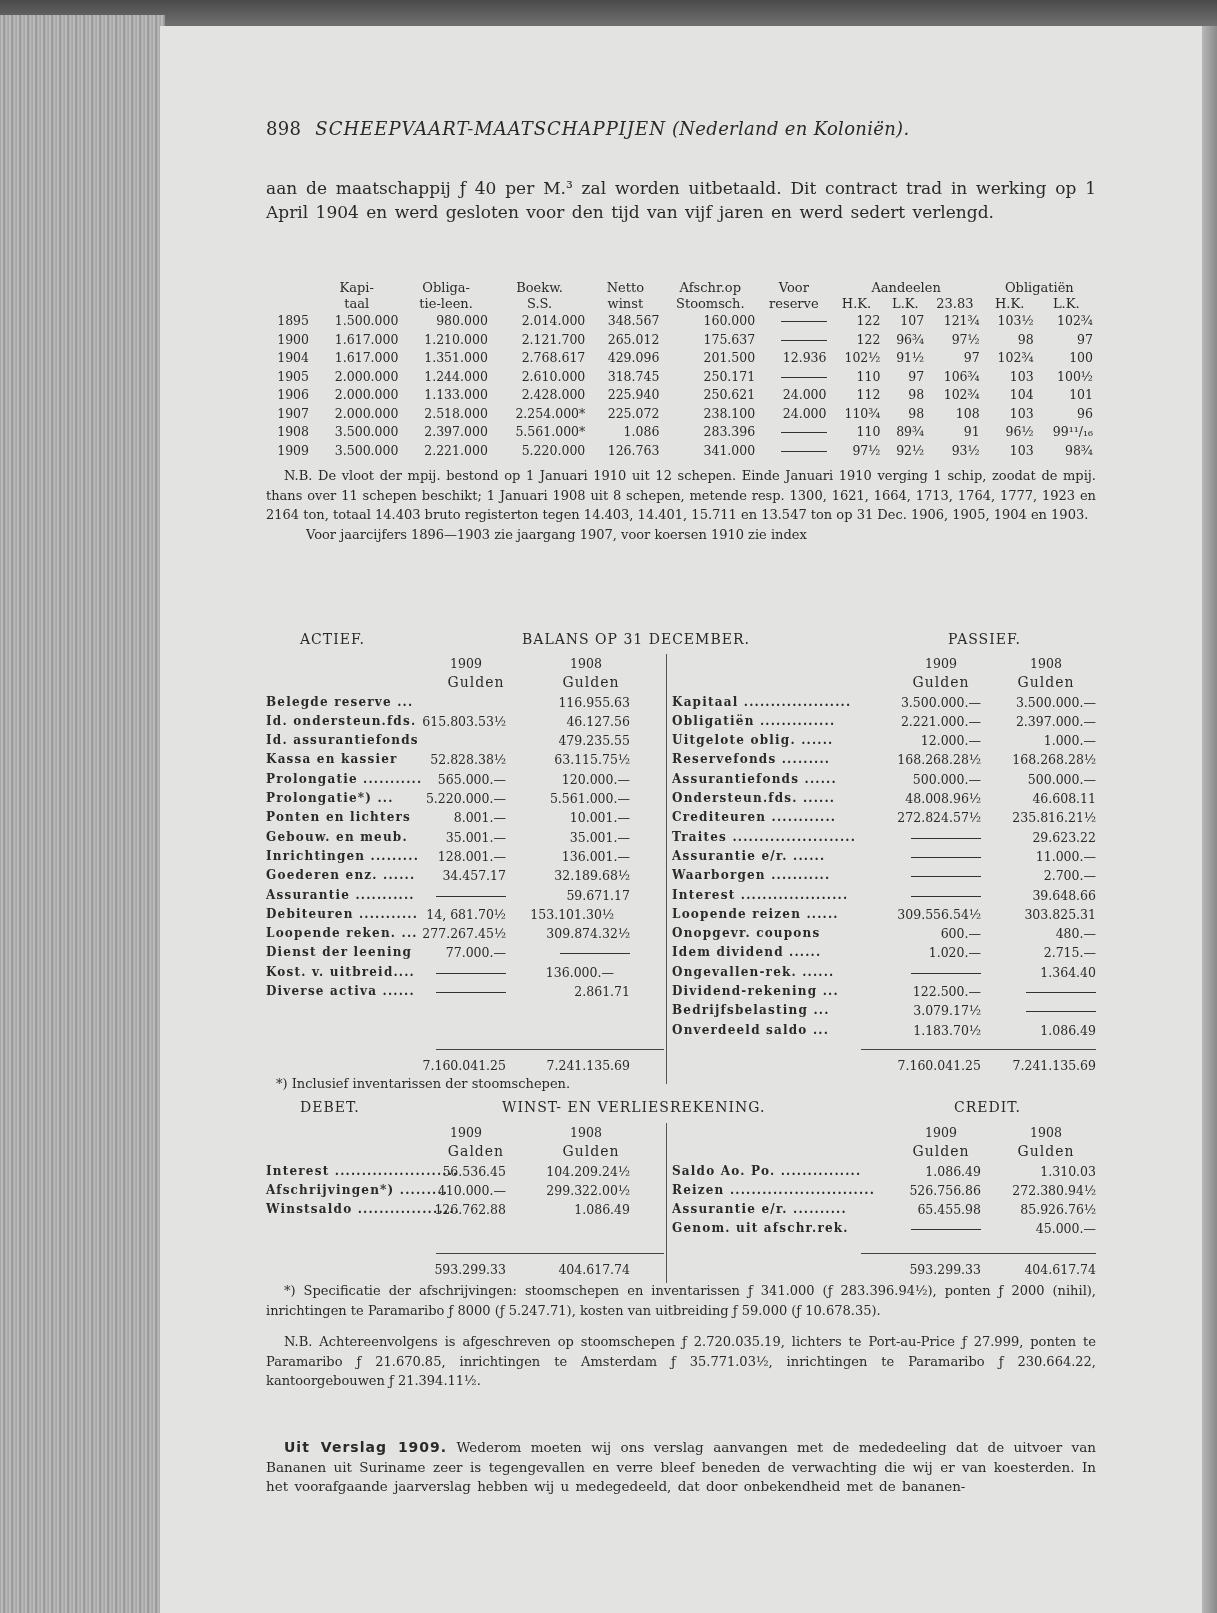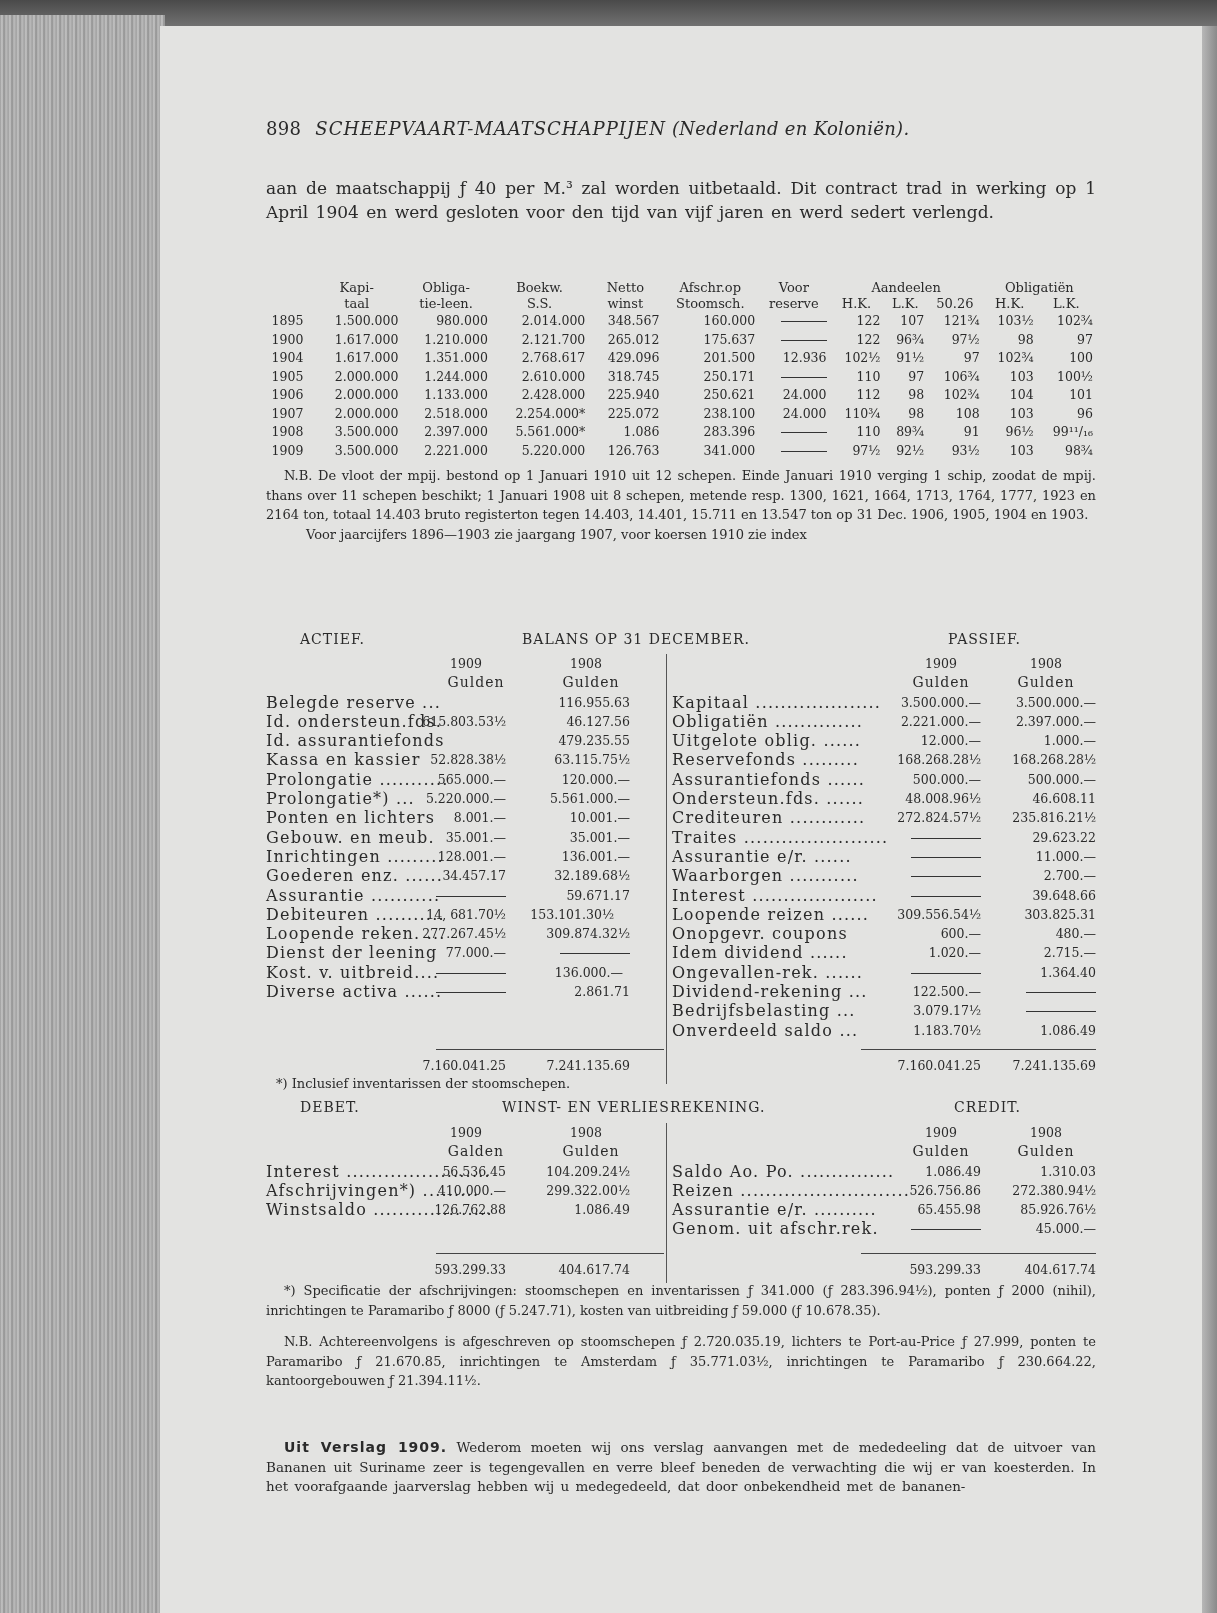--- a/index.html
+++ b/index.html
@@ -26,33 +26,33 @@
   .header .t1 { font-style:italic; letter-spacing:1px; }
   .header .t2 { font-style:italic; }
 
   .para { position:absolute; font-size:17px; line-height:24px; text-align:justify; word-spacing:2px; }
   .p1 { top:150px; left:0; width:830px; }
 
   table { border-collapse:collapse; }
   .yt { position:absolute; top:254px; left:0; width:830px; font-size:12.5px; }
   .yt td, .yt th { padding:0 3px; line-height:18.5px; white-space:nowrap; font-weight:normal; text-align:right; }
   .yt th { font-size:13px; line-height:16px; text-align:center; }
-  .yt td.yr { text-align:center; padding-left:0; }
+  .yt td.yr { text-align:right; padding-left:0; }
   .dash { display:inline-block; width:46px; border-top:1px solid #333; vertical-align:middle; }
 
   .notes { position:absolute; left:0; width:830px; font-size:13px; line-height:19.5px; text-align:justify; }
   .indent { text-indent:18px; }
 
   .sec-head { position:absolute; left:0; width:830px; font-size:14px; letter-spacing:1px; }
   .sec-head span { position:absolute; white-space:nowrap; }
 
   .bal { position:absolute; left:0; width:830px; font-size:13px; }
   .col { position:absolute; top:0; }
   .row { height:19.3px; line-height:19.3px; white-space:nowrap; position:relative; }
-  .lbl { position:absolute; left:0; letter-spacing:1.2px; font-size:16px; }
+  .lbl { position:absolute; left:0; letter-spacing:1.2px; font-size:12px;font-weight:bold; }
   .v1, .v2 { position:absolute; text-align:right; font-size:12.5px; }
   .divider { position:absolute; border-left:1px solid #555; }
   .rule { position:absolute; border-top:1px solid #444; }
   .bold-run { font-family:"DejaVu Sans", sans-serif; font-weight:bold; letter-spacing:1px; font-size:14px; }
 </style>
 </head>
 <body>
 
 <div class="top-shadow"></div>
 <div class="page-edges"></div>
@@ -85,21 +85,21 @@
         <tr>
           <th></th>
           <th>taal</th>
           <th>tie-leen.</th>
           <th>S.S.</th>
           <th>winst</th>
           <th>Stoomsch.</th>
           <th>reserve</th>
           <th>H.K.</th>
           <th>L.K.</th>
-          <th>50.26</th>
+          <th>23.83</th>
           <th>H.K.</th>
           <th>L.K.</th>
         </tr>
       </thead>
       <tbody id="yt-body">
           <tr>
             <td class="yr">1895</td>
             <td>1.500.000</td>
             <td>980.000</td>
             <td>2.014.000</td>
@@ -301,21 +301,21 @@
               <span class="v2" style="right: 36px;">309.874.32½</span>
             </div>
             <div class="row">
               <span class="lbl">Dienst der leening</span>
               <span class="v1" style="right: 160px;">77.000.—</span>
               <span class="v2" style="right: 36px;"><span class="dash" style="width: 70px;"></span></span>
             </div>
             <div class="row">
               <span class="lbl">Kost. v. uitbreid....</span>
               <span class="v1" style="right: 160px;"><span class="dash" style="width: 70px;"></span></span>
-              <span class="v2" style="right: 43px;">136.000.—</span>
+              <span class="v2" style="right: 52px;">136.000.—</span>
             </div>
             <div class="row">
               <span class="lbl">Diverse activa ......</span>
               <span class="v1" style="right: 160px;"><span class="dash" style="width: 70px;"></span></span>
               <span class="v2" style="right: 36px;">2.861.71</span>
             </div>
           </div>
       </div>
 
       <div class="divider" style="left:400px;top:0;height:430px"></div>

